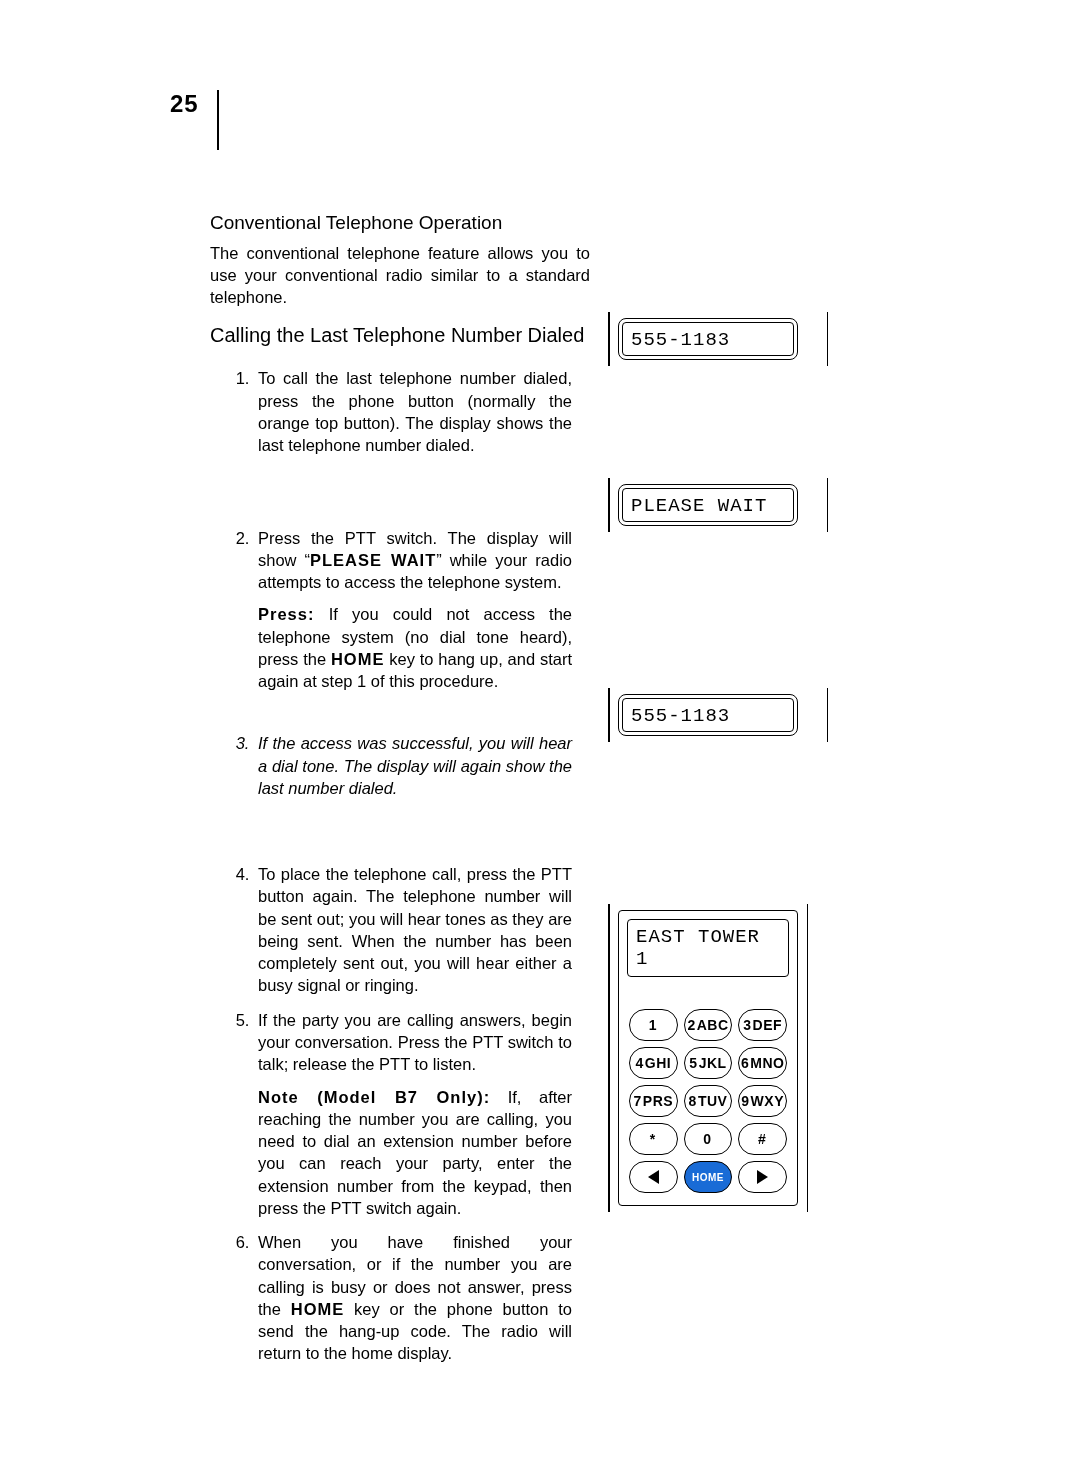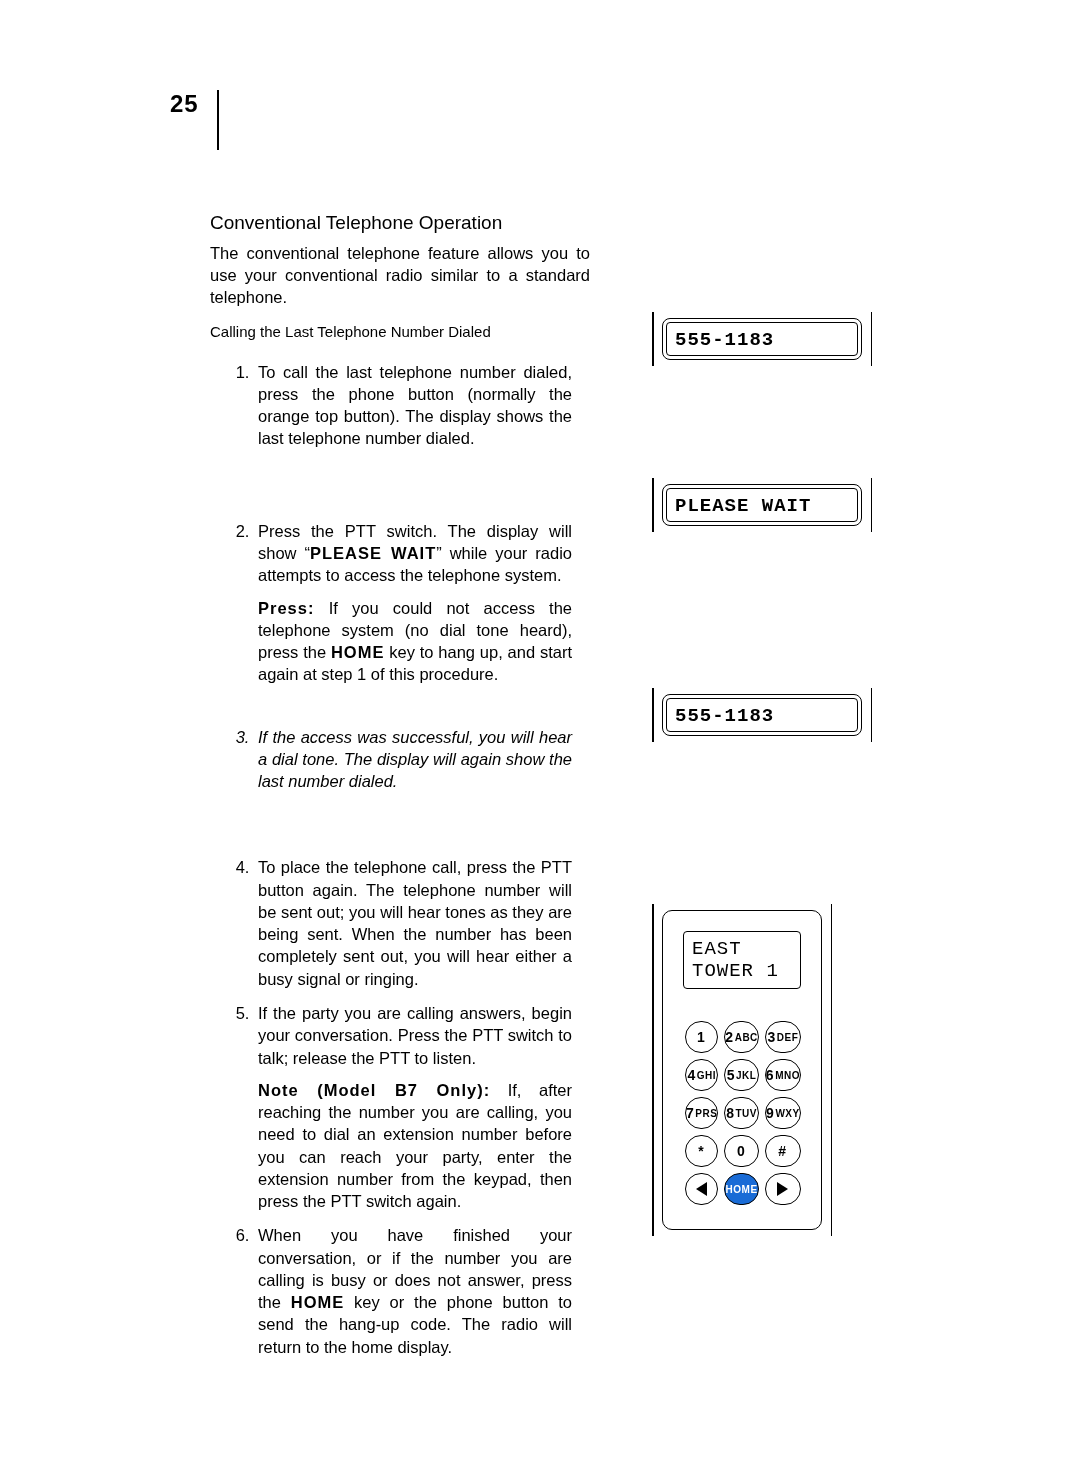--- a/index.html
+++ b/index.html
@@ -1,46 +1,46 @@
 <!DOCTYPE html>
 <html><head>
 <meta charset="utf-8">
 <style>
   html,body{margin:0;padding:0;background:#fff;font-family:Arial,Helvetica,sans-serif;color:#000;}
   .page{width:1080px;height:1465px;position:relative;box-sizing:border-box;padding:90px 150px 60px 170px;}
   .hdr{display:flex;align-items:flex-start;}
   .pnum{font-size:24px;font-weight:bold;letter-spacing:1px;padding-right:10px;}
   .hline{border-left:2px solid #000;height:60px;margin:0 8px;}
   .htitle{font-size:24px;font-weight:bold;padding-top:0;}
-  .body{margin-left:40px;margin-top:60px;display:flex;gap:44px;}
+  .body{margin-left:40px;margin-top:60px;display:flex;}
   .col-text{flex:1;max-width:380px;font-size:16.5px;line-height:1.35;}
   .col-fig{width:200px;margin-left:28px;position:relative;}
   .sub{font-size:19px;margin-bottom:6px;}
   .intro{text-align:justify;margin-bottom:14px;}
-  .calling{font-size:15px;margin-bottom:6px;}
+  .calling{font-size:20px;margin-bottom:6px;}
   ol{margin:18px;padding-left:26px;}
   li{text-align:justify;margin-bottom:12px;padding-left:4px;}
   .note-indent{text-align:justify;margin-top:10px;}
   .bold{font-weight:bold;letter-spacing:1px;}
   
   .lcd-wrap{position:absolute;left:0;}
-  .lcd-outer{border:1.5px solid #000;border-radius:8px;width:200px;padding:3px;box-sizing:border-box;font-weight:bold;}
+  .lcd-outer{border:1.5px solid #000;border-radius:8px;width:180px;padding:3px;box-sizing:border-box;}
   .lcd-inner{border:1.5px solid #000;border-radius:4px;padding:6px 8px 4px 8px;font-family:"Courier New",monospace;font-size:19px;letter-spacing:1px;min-height:22px;}
   .side-brackets{position:relative;}
   .side-brackets:before,.side-brackets:after{content:"";position:absolute;top:-6px;height:calc(100% + 12px);width:1.5px;background:#000;}
   .side-brackets:before{left:-10px;}
   .side-brackets:after{right:-10px;}
   
   .keypad-box{position:absolute;left:0;}
-  .keypad-outer{border:1.5px solid #000;border-radius:10px;width:160px;padding:16px;box-sizing:border-box;}
+  .keypad-outer{border:1.5px solid #000;border-radius:4px;width:180px;padding:4px;box-sizing:border-box;}
   .kp-lcd{border:1.5px solid #000;border-radius:4px;margin:4px;padding:6px 8px;font-family:"Courier New",monospace;font-size:19px;letter-spacing:1px;min-height:22px;}
   .kp-grid{display:grid;grid-template-columns:repeat(3,1fr);gap:6px;padding:6px 6px 8px 6px;margin-top:26px;}
   .kp-key{border:1.5px solid #000;border-radius:16px;height:30px;display:flex;align-items:center;justify-content:center;font-size:12px;font-weight:bold;letter-spacing:0.5px;}
   .kp-key .dig{font-size:14px;margin-right:1px;}
-  .kp-key .lab{font-size:10px;}
+  .kp-key .lab{font-size:14px;}
   .kp-home{background:#196bd6;color:#fff;font-size:10px;letter-spacing:0.5px;}
   .tri{width:0;height:0;border-top:7px solid transparent;border-bottom:7px solid transparent;}
   .tri-l{border-right:11px solid #000;}
   .tri-r{border-left:11px solid #000;}
 </style>
 </head>
 <body>
 
 <div class="page">
 

